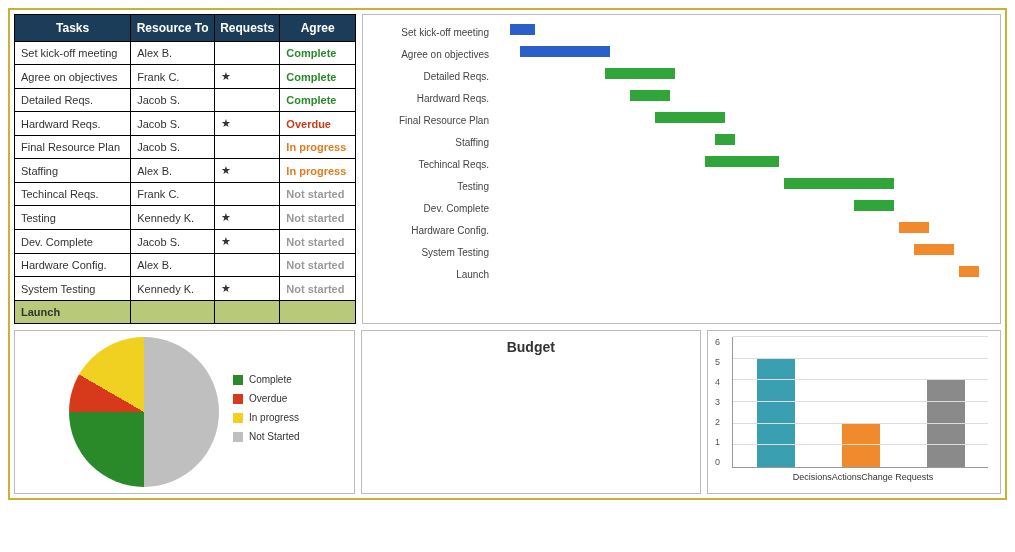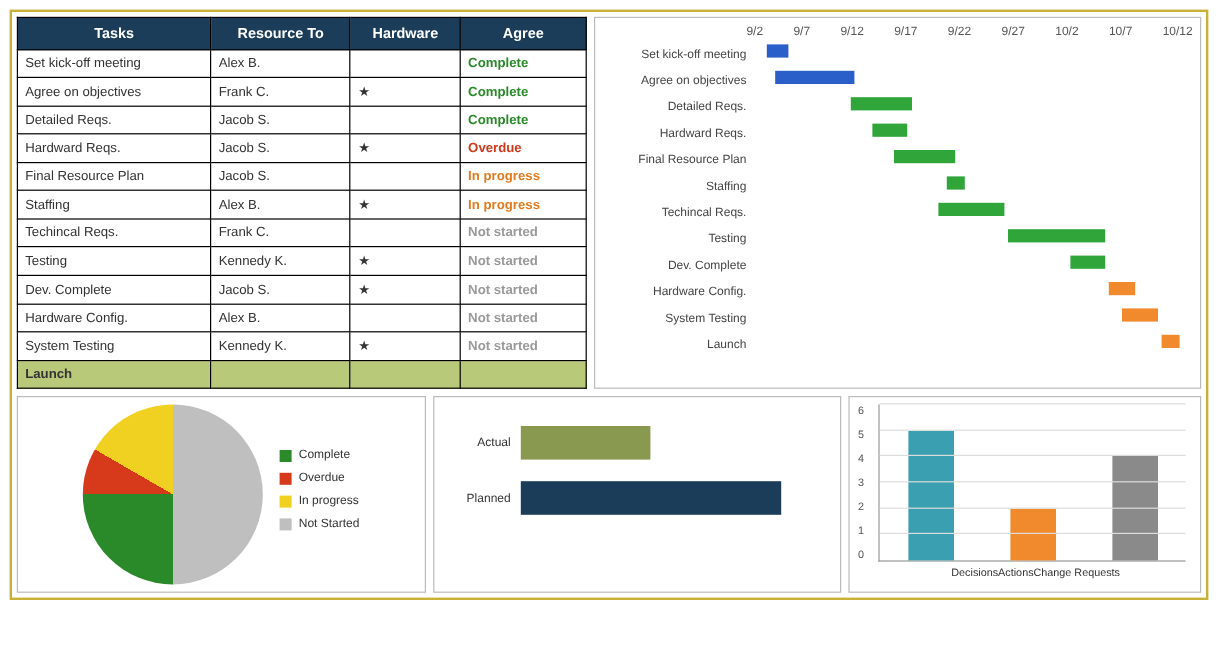--- a/index.html
+++ b/index.html
@@ -1,18 +1,18 @@
 <!DOCTYPE html>
 <html><head>
 <meta charset="utf-8">
 <style>
 body{margin:0;padding:8px;font-family:Arial,Helvetica,sans-serif;font-size:11px;background:#fff;color:#333;width:1015px;box-sizing:border-box}
 .container{border:2px solid #c9b037;padding:4px}
 .top-row{display:flex;gap:6px;margin-bottom:6px}
-.task-table{border-collapse:collapse;width:475px}
+.task-table{border-collapse:collapse;width:342px}
 .task-table th{background:#1c3d5a;color:#fff;font-weight:bold;font-size:12px;padding:6px 4px;border:1px solid #000}
 .task-table td{border:1px solid #000;padding:5px 6px;text-align:left;font-size:11px;background:#fff}
 .task-table td:first-child{text-align:left}
 .launch-row td{background:#b8c97a;font-weight:bold}
 .status-complete{color:#2a8a2a;font-weight:bold}
 .status-overdue{color:#cc3a1a;font-weight:bold}
 .status-progress{color:#e07b1f;font-weight:bold}
 .status-notstarted{color:#999;font-weight:bold}
 .star{font-size:13px}
 .gantt-wrap{flex:1;border:1px solid #bbb;padding:6px 6px 2px 6px;position:relative;background:#fff}
@@ -53,21 +53,21 @@
 <body>
 
 <div class="container">
 <div class="top-row">
 
 <table class="task-table">
 <thead>
           <tr>
 <th>Tasks</th>
 <th>Resource To</th>
-<th>Hardware</th>
+<th>Requests</th>
 <th>Agree</th>
 </tr>
         </thead>
 <tbody id="task-body">
           <tr>
             <td>Set kick-off meeting</td>
   <td>Alex B.</td>
   <td class="star"></td>
   <td class="status-complete">Complete</td>
           </tr>
@@ -134,31 +134,20 @@
           <tr class="launch-row">
             <td>Launch</td>
             <td></td>
             <td></td>
             <td></td>
           </tr>
         </tbody>
 </table>
 
 <div class="gantt-wrap">
-<div class="gantt-axis" id="gantt-axis">
-          <span>9/2</span>
-          <span>9/7</span>
-          <span>9/12</span>
-          <span>9/17</span>
-          <span>9/22</span>
-          <span>9/27</span>
-          <span>10/2</span>
-          <span>10/7</span>
-          <span>10/12</span>
-        </div>
 <div id="gantt-rows">
           <div class="gantt-row">
             <div class="gantt-label">Set kick-off meeting</div>
   <div class="gantt-track">
               <div class="gantt-bar bar-blue" style="left:3%;width:5%"></div>
             </div>
           </div>
           <div class="gantt-row">
             <div class="gantt-label">Agree on objectives</div>
   <div class="gantt-track">
@@ -250,34 +239,21 @@
             </div>
             <div>
               <span class="sw" style="background:#bfbfbf"></span>
               <span>Not Started</span>
             </div>
           </div>
 </div>
 </div>
 
 <div class="card" style="flex:1.05">
-<div class="bar-chart" id="budget-bars">
-          <div class="hbar-row">
-            <div class="hbar-label">Actual</div>
-  <div class="hbar-track">
-              <div class="hbar bar-olive" style="left:0;width:43%"></div>
-            </div>
-          </div>
-          <div class="hbar-row">
-            <div class="hbar-label">Planned</div>
-  <div class="hbar-track">
-              <div class="hbar bar-navy" style="left:0;width:86%"></div>
-            </div>
-          </div>
-        </div>
+<div class="card-title">Budget</div>
 </div>
 
 <div class="card" style="flex:0.9">
 <div class="col-chart" id="pending-chart">
 <div class="y-ticks" id="pending-y">
             <span>0</span>
             <span>1</span>
             <span>2</span>
             <span>3</span>
             <span>4</span>

